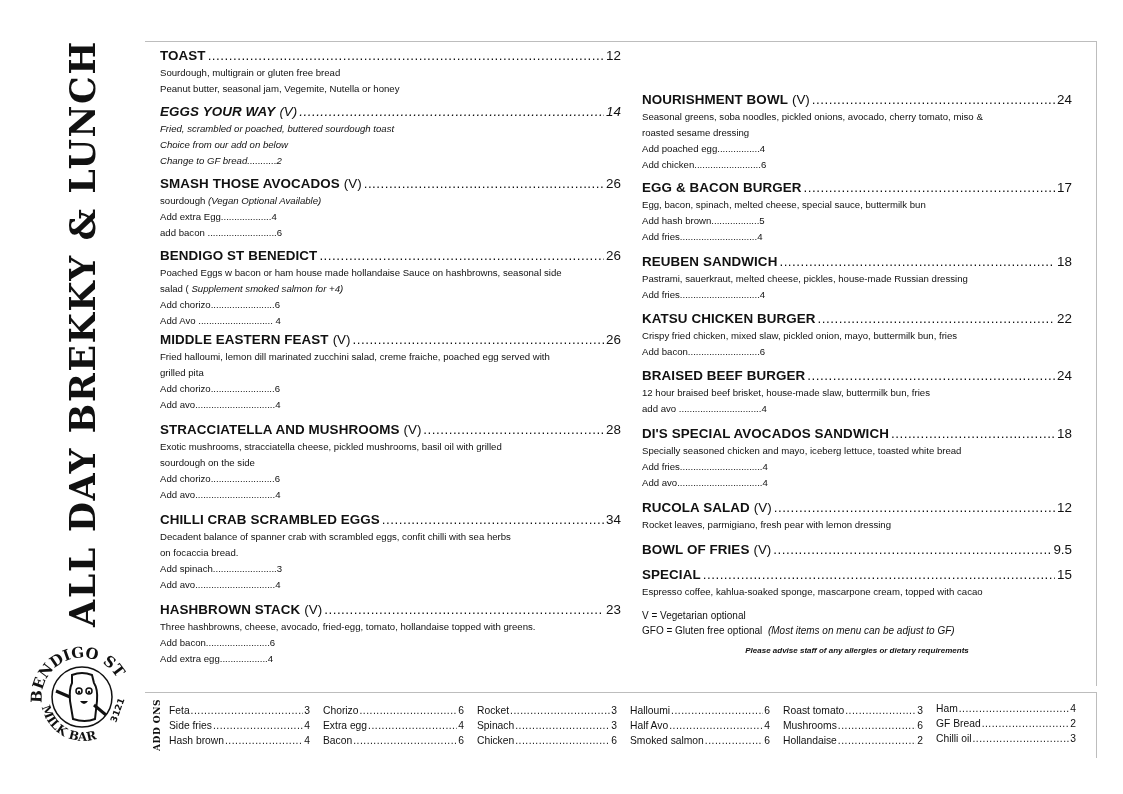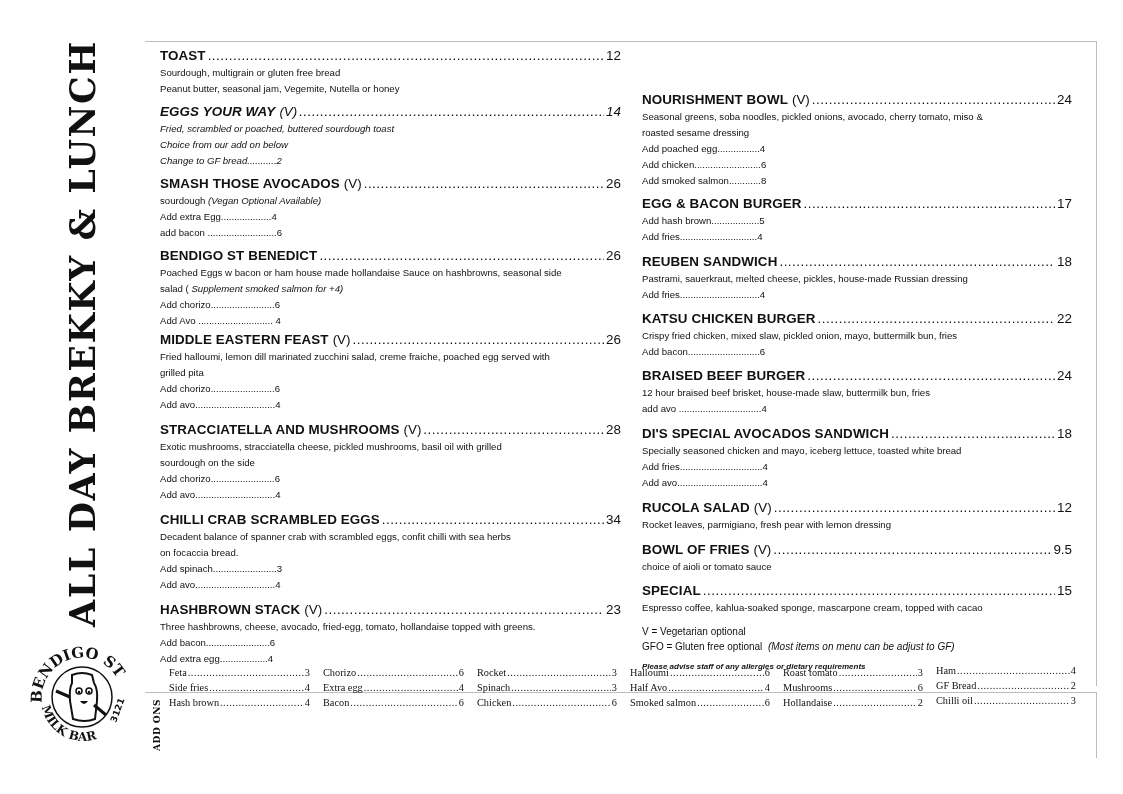--- a/index.html
+++ b/index.html
@@ -33,31 +33,31 @@
     .item-tag { font-weight: normal; margin-left: 4px; }
     .dots { flex: 1; overflow: hidden; white-space: nowrap; margin: 0 2px; color: #111; letter-spacing: 0.5px; }
     .dots::after { content: "................................................................................................................................................................................................................"; }
     .price { font-size: 13.4px; }
     .desc { font-size: 9.6px; line-height: 16px; color: #111; }
     .desc em { font-style: italic; }
     .addon-line { font-size: 9.6px; line-height: 16px; }
 
     .legend { font-size: 10px; line-height: 15px; margin-top: 8px; }
     .legend em { font-style: italic; }
-    .allergy { font-size: 8px; font-style: italic; font-weight: bold; margin-top: 8px; }
+    .allergy { font-size: 8px; font-style: italic; font-weight: bold; margin-top: 8px; text-align: center; }
 
     .addons-label {
       position: absolute; left: 150px; top: 700px; width: 14px; height: 50px;
       display: flex; align-items: center; justify-content: center;
     }
     .addons-label span {
       display: block; transform: rotate(-90deg); white-space: nowrap;
       font-family: "DejaVu Serif", "Liberation Serif", serif; font-weight: 900; font-size: 9px; letter-spacing: 0.5px;
     }
-    .addons-grid { position: absolute; top: 665px; left: 169px; display: flex; font-family: Liberation Serif, serif; }
+    .addons-grid { position: absolute; top: 703px; left: 169px; display: flex; }
     .addons-col { width: 141px; margin-right: 13px; }
     .addons-col:nth-child(n+3) { width: 140px; }
     .addon-row { display: flex; font-size: 10.3px; line-height: 15px; white-space: nowrap; overflow: hidden; }
     .addon-row .dots { margin: 0 1px; }
   </style>
 </head>
 <body>
 
 <div class="side-title">
   <span>ALL DAY BREKKY &amp; LUNCH</span>
@@ -184,28 +184,28 @@
       <div class="item-head">
         <span class="item-name">NOURISHMENT BOWL</span>
         <span class="item-tag">(V)</span>
         <span class="dots"></span>
         <span class="price">24</span>
       </div>
       <div class="desc"><span>Seasonal greens, soba noodles, pickled onions, avocado, cherry tomato, miso &amp;</span></div>
       <div class="desc"><span>roasted sesame dressing</span></div>
       <div class="addon-line">Add poached egg................4</div>
       <div class="addon-line">Add chicken.........................6</div>
-      <div class="addon-line">Add smoked salmon............8</div>
     </div>
     <div class="item" style="margin-bottom: 8px;">
       <div class="item-head">
         <span class="item-name">EGG &amp; BACON BURGER</span>
         <span class="dots"></span>
         <span class="price">17</span>
       </div>
+      <div class="desc"><span>Egg, bacon, spinach, melted cheese, special sauce, buttermilk bun</span></div>
       <div class="addon-line">Add hash brown..................5</div>
       <div class="addon-line">Add fries.............................4</div>
     </div>
     <div class="item" style="margin-bottom: 7px;">
       <div class="item-head">
         <span class="item-name">REUBEN SANDWICH</span>
         <span class="dots"></span>
         <span class="price">18</span>
       </div>
       <div class="desc"><span>Pastrami, sauerkraut, melted cheese, pickles, house-made Russian dressing</span></div>
@@ -248,21 +248,20 @@
       </div>
       <div class="desc"><span>Rocket leaves, parmigiano, fresh pear with lemon dressing</span></div>
     </div>
     <div class="item" style="margin-bottom: 7px;">
       <div class="item-head">
         <span class="item-name">BOWL OF FRIES</span>
         <span class="item-tag">(V)</span>
         <span class="dots"></span>
         <span class="price">9.5</span>
       </div>
-      <div class="desc"><span>choice of aioli or tomato sauce</span></div>
     </div>
     <div class="item">
       <div class="item-head">
         <span class="item-name">SPECIAL</span>
         <span class="dots"></span>
         <span class="price">15</span>
       </div>
       <div class="desc"><span>Espresso coffee, kahlua-soaked sponge, mascarpone cream, topped with cacao</span></div>
     </div>
     <div class="legend">

